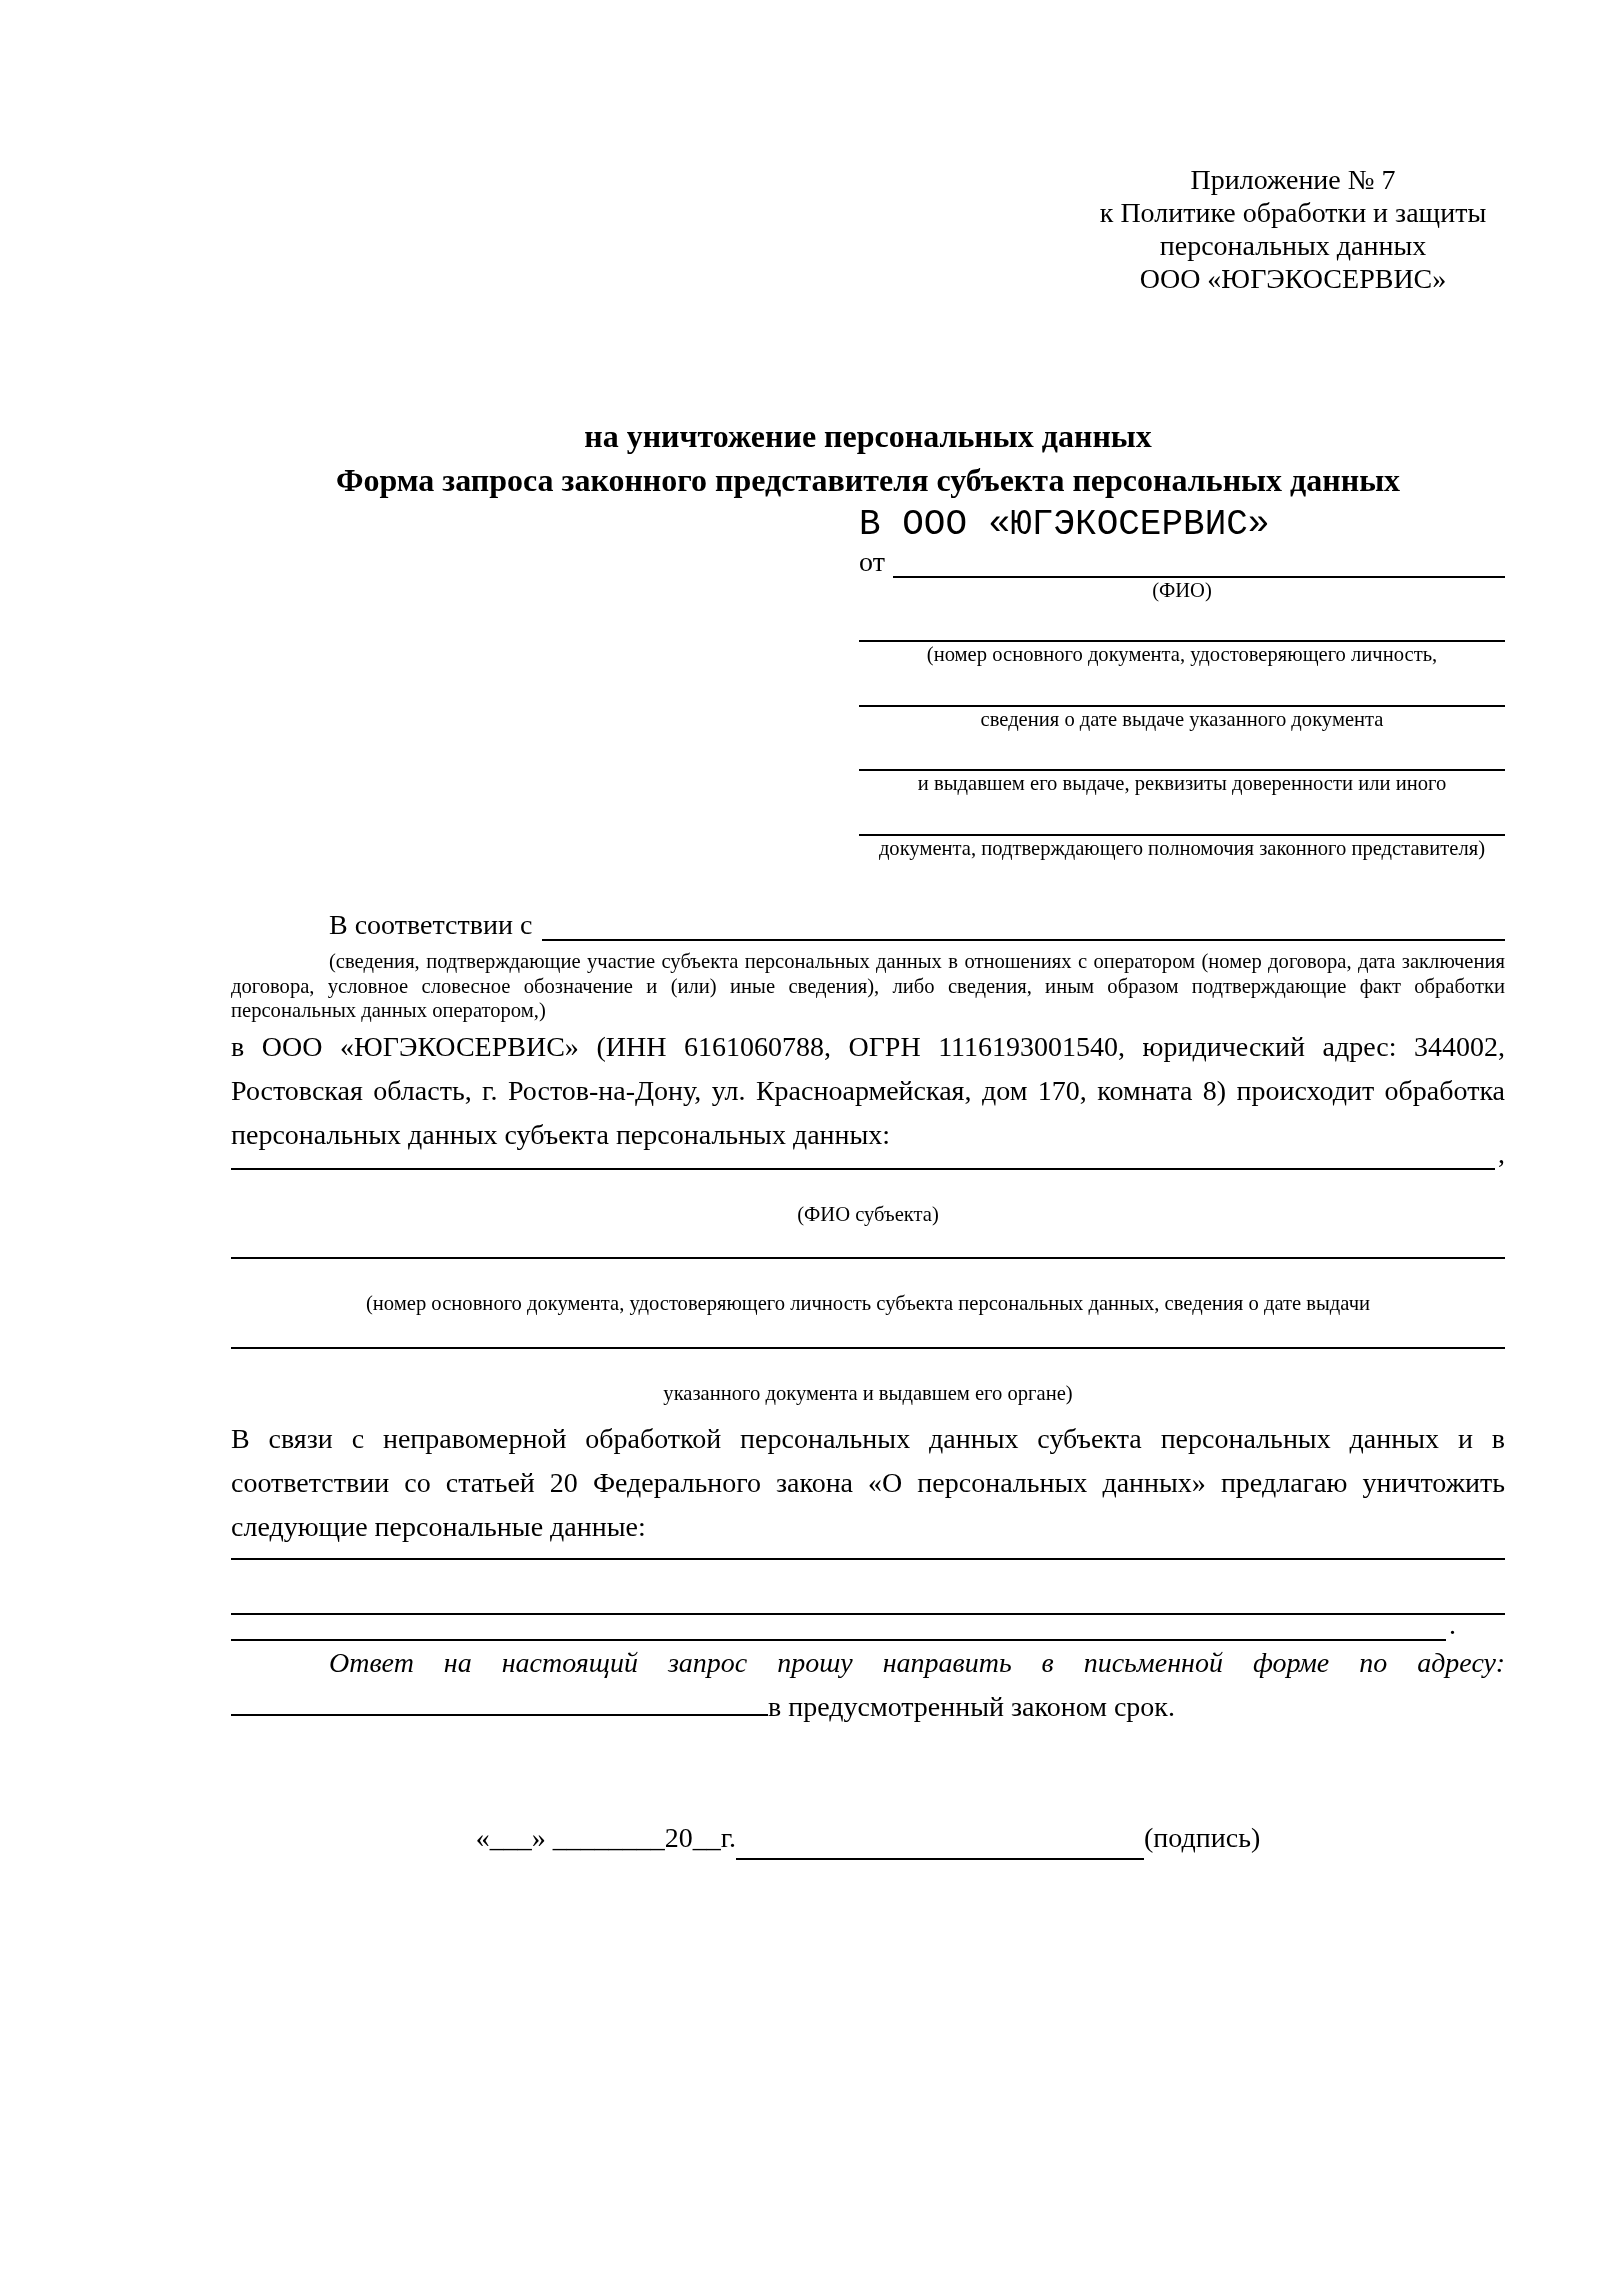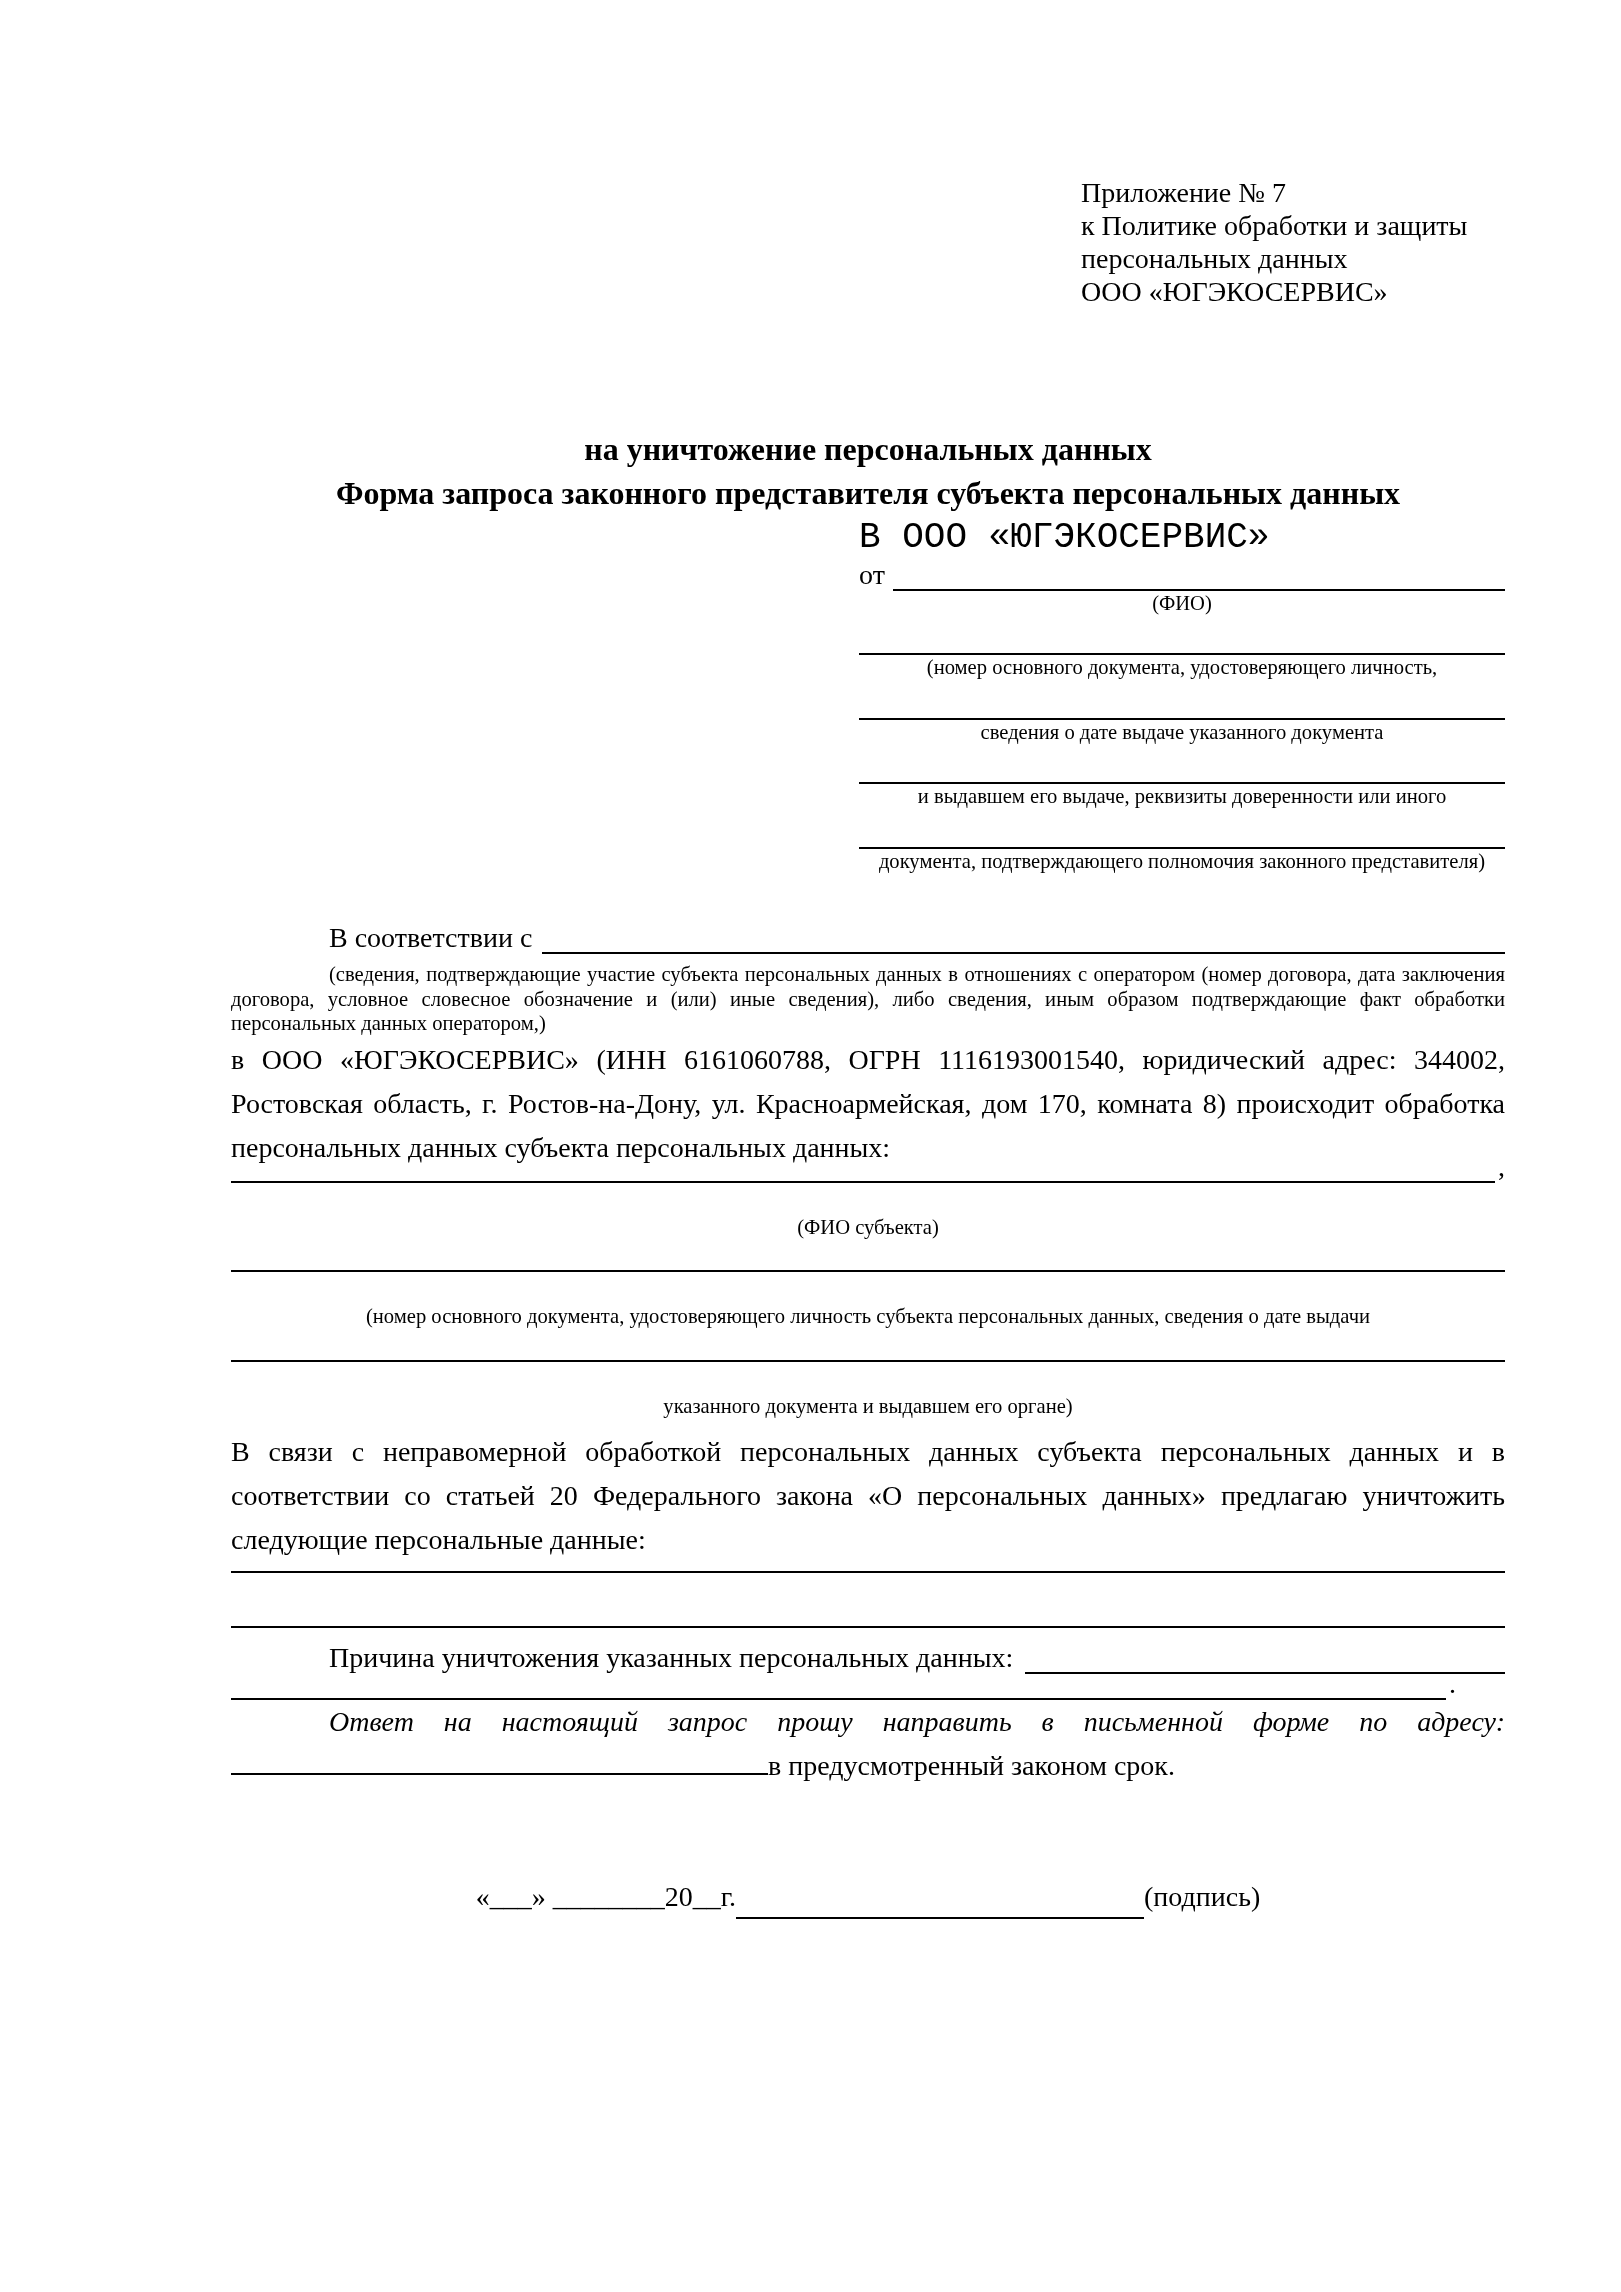--- a/index.html
+++ b/index.html
@@ -9,21 +9,21 @@
     background:#ffffff;
     color:#000;
     font-family:"Liberation Serif","DejaVu Serif",serif;
     overflow:hidden;
   }
   .content {
     position:absolute; left:231px; top:154px; width:1274px;
   }
 
   
-  .appendix { margin-top:22px; margin-left:850px; font-size:28px; line-height:33px; }
+  .appendix { margin-top:9px; margin-left:850px; font-size:28px; line-height:33px;text-align:center; }
 
   
   .title { margin-top:119px; text-align:center; font-weight:bold; font-size:32px; line-height:44px; }
 
   
   .addr { margin-left:628px; width:646px; }
   .addr .org { font-size:36px; line-height:29px; padding-top:7.8px;font-family:Liberation Mono, monospace; }
   .f-row { display:flex; align-items:flex-end; height:39px; font-size:28px; }
   .f-row .lbl { white-space:pre; padding-right:7.8px; }
   .f-row .fill { flex:1 1 auto; border-bottom:2.9px solid #000; }
@@ -138,24 +138,20 @@
 
     <div class="para p2">В связи с неправомерной обработкой персональных данных субъекта персональных данных и в соответствии со статьей 20 Федерального закона «О персональных данных» предлагаю уничтожить следующие персональные данные:</div>
 
     <div class="sline-row h12">
         <span class="fill"></span>
       </div>
     <div class="sline-row h56">
         <span class="fill"></span>
       </div>
 
-    <div class="reason-row">
-      <span class="lbl">Причина уничтожения указанных персональных данных:</span>
-      <span class="fill"></span>
-    </div>
 
     <div class="sline-row h26">
       <span class="fillfix"></span>
       <span class="suffix">.</span>
     </div>
 
     <div class="reply-para">Ответ на настоящий запрос прошу направить в письменной форме по адресу:</div>
 
     <div class="term-row"><span class="addr-fill"></span><span>в предусмотренный законом срок.</span></div>
 

